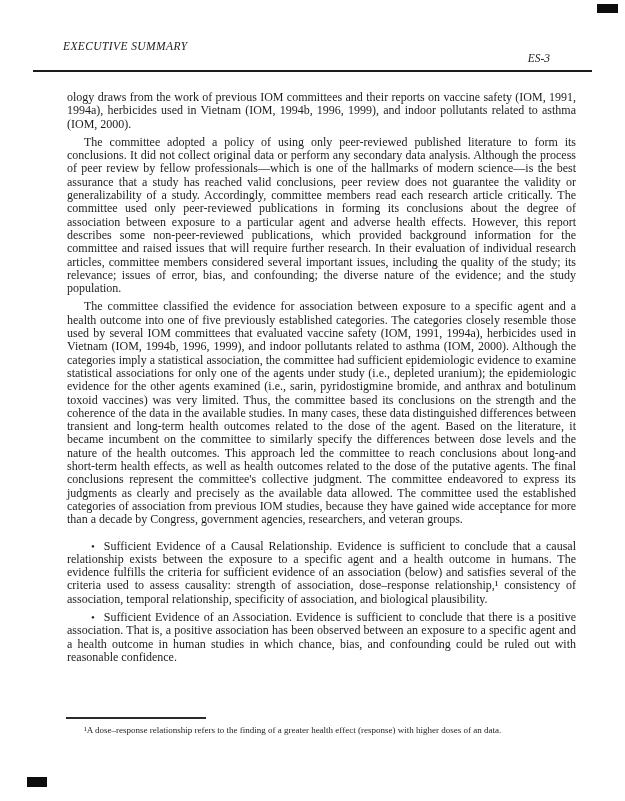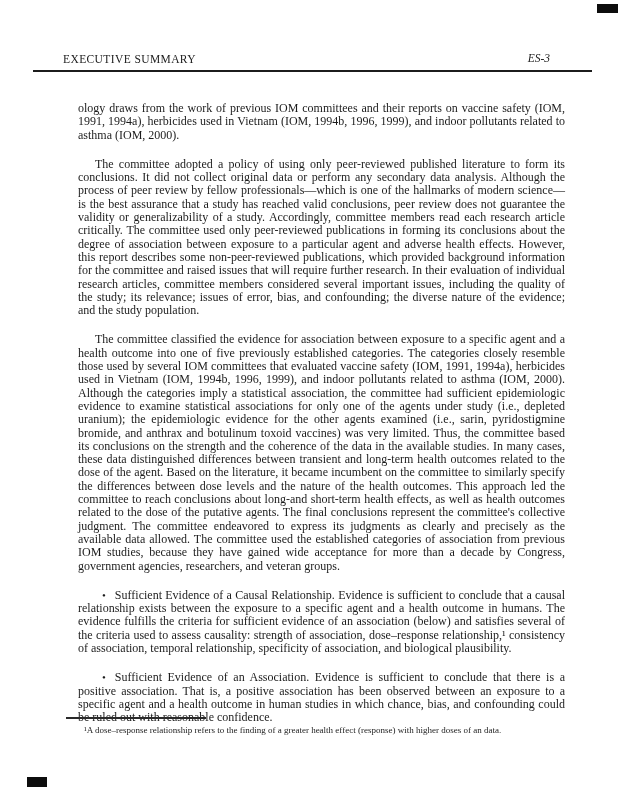--- a/index.html
+++ b/index.html
@@ -5,38 +5,38 @@
   html, body { margin: 0; padding: 0; }
   body {
     width: 625px; height: 801px;
     position: relative;
     background: #ffffff;
     color: #1c1c1c;
     font-family: "Liberation Serif", serif;
     overflow: hidden;
   }
   .running-head {
-    position: absolute; left: 63px; top: 53px;
-    font-size: 11.5px; letter-spacing: 0.4px;
+    position: absolute; left: 63px; top: 40px;
+    font-style: italic; font-size: 11.5px; letter-spacing: 0.4px;
     white-space: nowrap;
   }
   .page-number {
     position: absolute; top: 52px; right: 75px;
     font-size: 11.5px; white-space: nowrap; font-style: italic;
   }
   .rule-top {
     position: absolute; left: 33px; top: 70px;
     width: 559px; height: 2px; background: #1c1c1c;
   }
   .body-text {
     position: absolute; left: 62px; top: 86px; width: 519px;
     font-size: 12px; line-height: 13.3px;
     text-align: justify;
   }
-  .body-text p { margin: 16px; }
+  .body-text p { margin: 5px; }
   p.indent { text-indent: 17px; }
   .bullets { margin-top: 13px; }
   p.bullet { text-indent: 24px; }
   .bullet-marker { margin-right: 9px; font-size: 11px; }
   .lead { }
   .footnote-rule {
     position: absolute; left: 66px; top: 717px;
     width: 140px; height: 1.5px; background: #2a2a2a;
   }
   .footnote {

